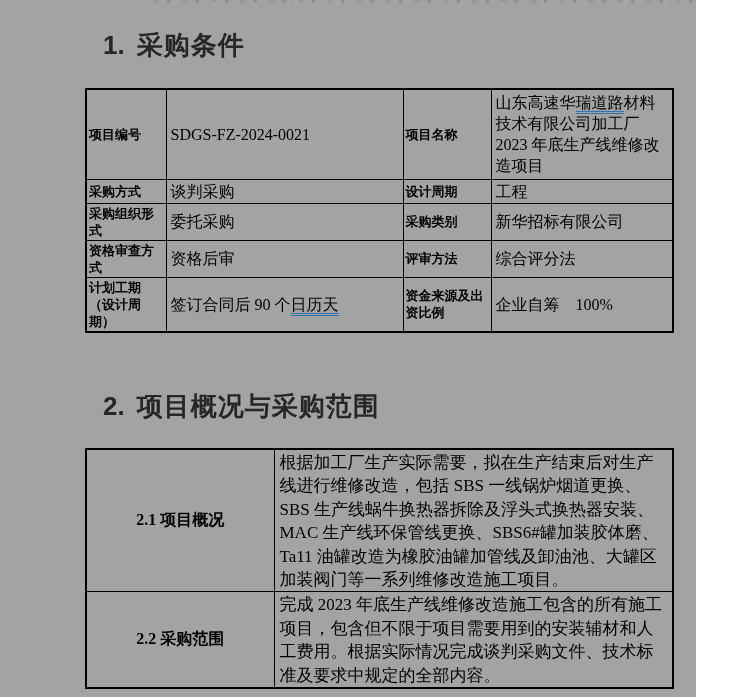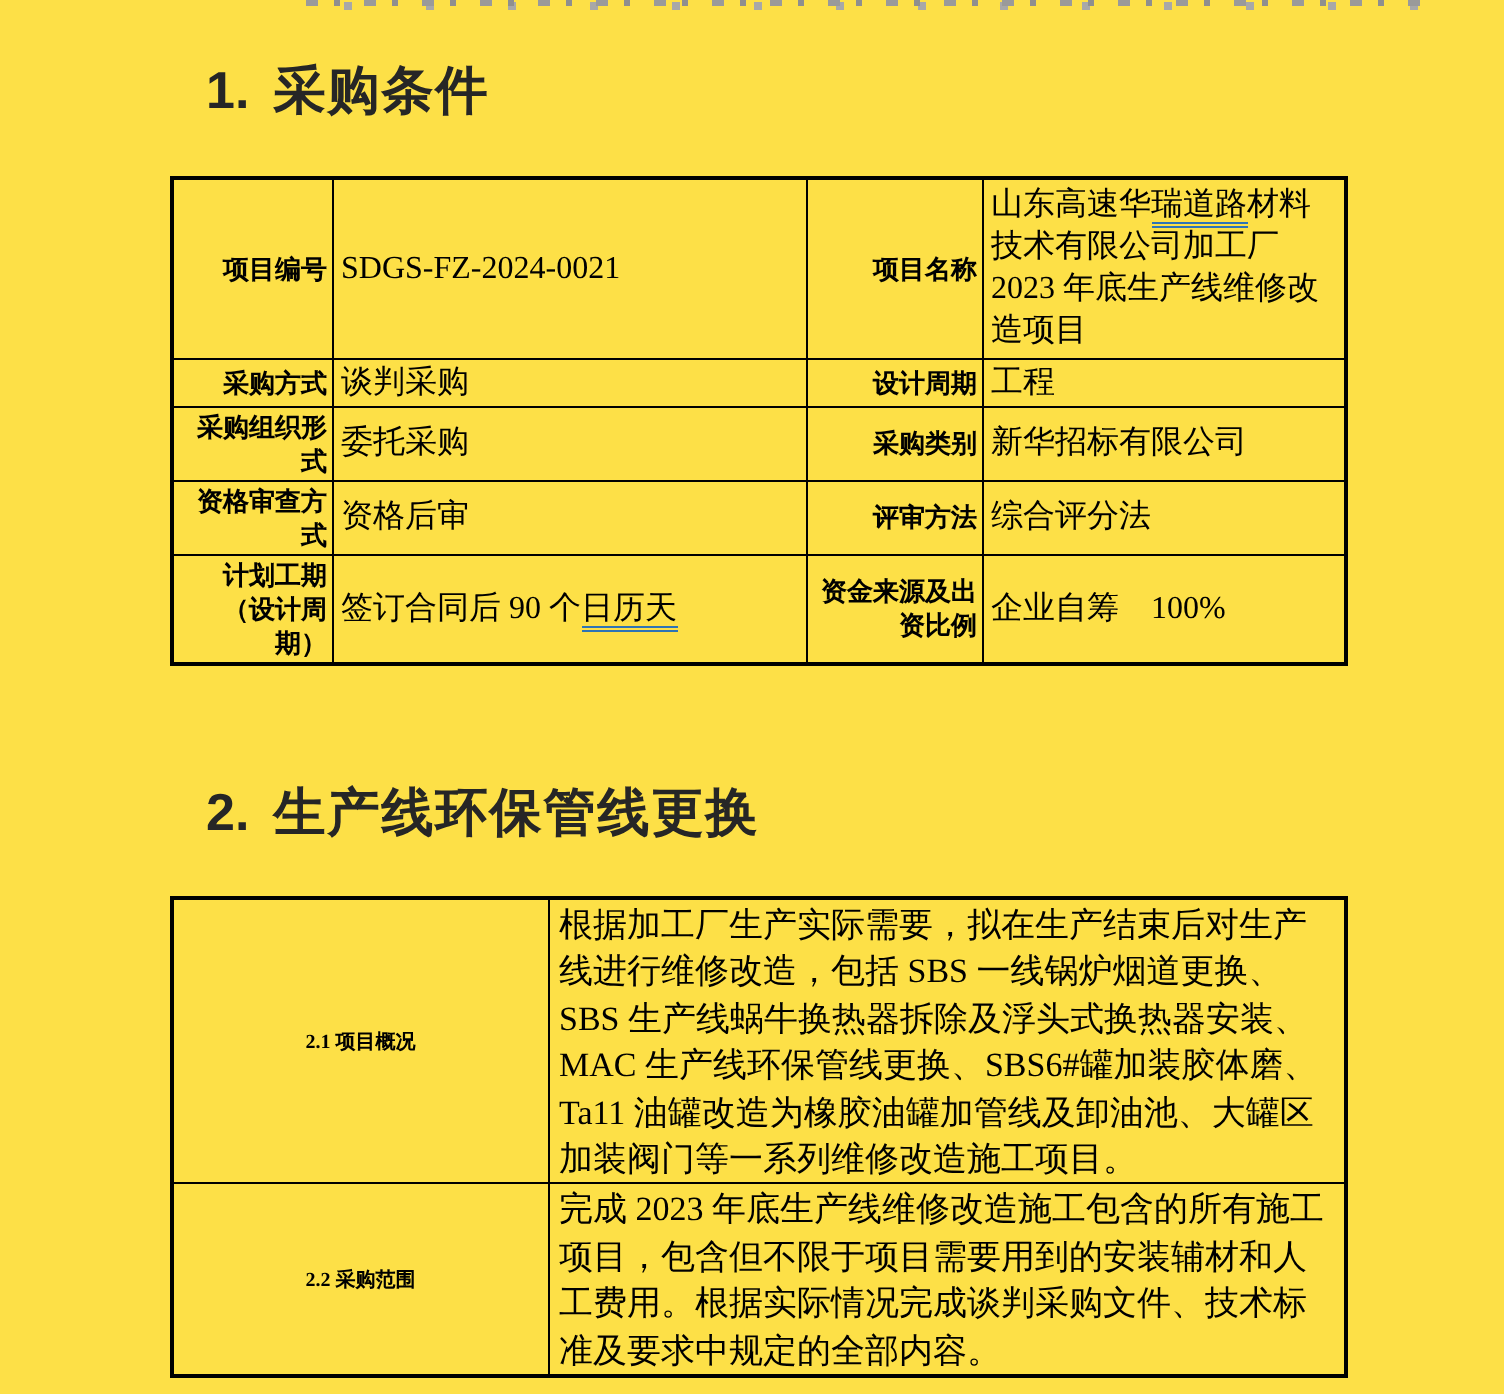--- a/index.html
+++ b/index.html
@@ -1,17 +1,17 @@
 <!DOCTYPE html>
 <html style="--grammar-underline: #2e74b5; --border: #000000; --heading-text: #262626;"><head>
 <meta charset="utf-8">
 <style>
   html,body{margin:0;padding:0;background:#fff;}
   body{width:752px;height:697px;font-family:"Liberation Serif","DejaVu Serif",serif;color:#000;}
-  .page{position:relative;width:752px;height:697px;overflow:hidden;background:#fde047;}
+  .page{position:relative;width:696px;height:697px;overflow:hidden;background:#a3a3a3;}
 
   
   .clip-strip{position:absolute;top:0;left:153px;width:560px;height:5px;
     background:
       repeating-linear-gradient(90deg,#9a9a9a 0 6px,transparent 6px 11px,transparent 11px 14px,#8f8f8f 14px 17px,transparent 17px 29px),
       repeating-linear-gradient(90deg,transparent 0 19px,#a8a8a8 19px 23px,transparent 23px 41px);
     background-size:100% 3px,100% 5px;background-repeat:repeat-x;background-position:0 0,0 1px;}
 
   .section-heading{position:absolute;left:103px;margin:0;
     font-family:"Liberation Sans","DejaVu Sans",sans-serif;font-weight:700;
@@ -22,24 +22,24 @@
 
   table{border-collapse:collapse;table-layout:fixed;border:2px solid var(--border,#000);}
   td{border:1px solid var(--border,#000);overflow:hidden;}
 
   #table-1{position:absolute;top:88px;left:85px;width:587px;}
   #table-2{position:absolute;top:448px;left:85px;width:587px;}
 
   tr.h90{height:90px;}tr.h50{height:50px;}tr.h24{height:24px;}tr.h46{height:46px;}
   tr.h142{height:142px;}tr.h88{height:88px;}
 
-  td.lbl{font-weight:700;font-size:13px;line-height:17px;text-align:right;vertical-align:middle;padding:1px 2px;}
+  td.lbl{font-weight:700;font-size:13px;line-height:17px;text-align:left;vertical-align:middle;padding:1px 2px;}
   td.val{font-size:16px;line-height:21px;text-align:left;vertical-align:middle;padding:1px 4px;}
 
-  td.lbl2{font-weight:700;font-size:10px;text-align:center;vertical-align:middle;padding:1px 2px;}
+  td.lbl2{font-weight:700;font-size:16px;text-align:center;vertical-align:middle;padding:1px 2px;}
   td.txt{font-size:17px;line-height:23.4px;text-align:left;vertical-align:top;padding:1px 4px 0 5px;margin-left:14px;}
 
   .gmark{border-bottom:3px double var(--grammar-underline,#2e74b5);padding-bottom:0;}
   .caret{display:inline-block;width:1px;height:17px;background:#000;vertical-align:-3px;}
 </style>
 </head>
 <body>
 
 <div class="page">
 
@@ -81,21 +81,21 @@
     </tr>
     <tr class="h46">
       <td class="lbl">计划工期（设计周期）</td>
       <td class="val"><span>签订合同后 90 个</span><span class="gmark">日历天</span></td>
       <td class="lbl">资金来源及出资比例</td>
       <td class="val">企业自筹　100%</td>
     </tr>
   </tbody>
     </table>
 
-  <h1 class="section-heading" id="heading-2"><span class="num">2.</span><span>生产线环保管线更换</span></h1>
+  <h1 class="section-heading" id="heading-2"><span class="num">2.</span><span>项目概况与采购范围</span></h1>
 
   <table id="table-2">
     <colgroup>
         <col style="width:188px">
         <col style="width:399px">
       </colgroup>
     <tbody>
         <tr class="h142">
       <td class="lbl2">2.1 项目概况</td>
       <td class="txt">根据加工厂生产实际需要，拟在生产结束后对生产线进行维修改造，包括 SBS 一线锅炉烟道更换、SBS 生产线蜗牛换热器拆除及浮头式换热器安装、MAC 生产线环保管线更换、SBS6#罐加装胶体磨、Ta11 油罐改造为橡胶油罐加管线及卸油池、大罐区加装阀门等一系列维修改造施工项目。</td>

